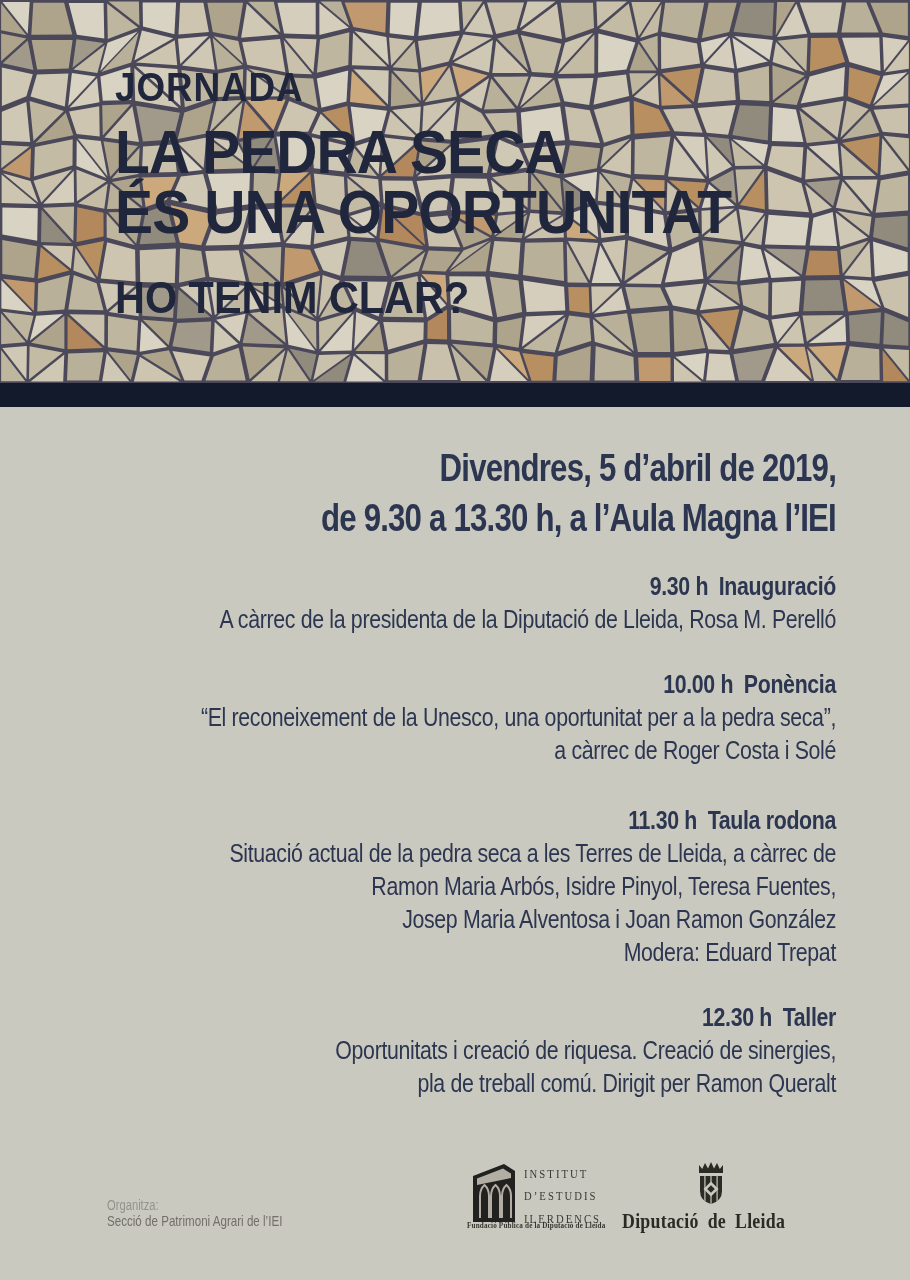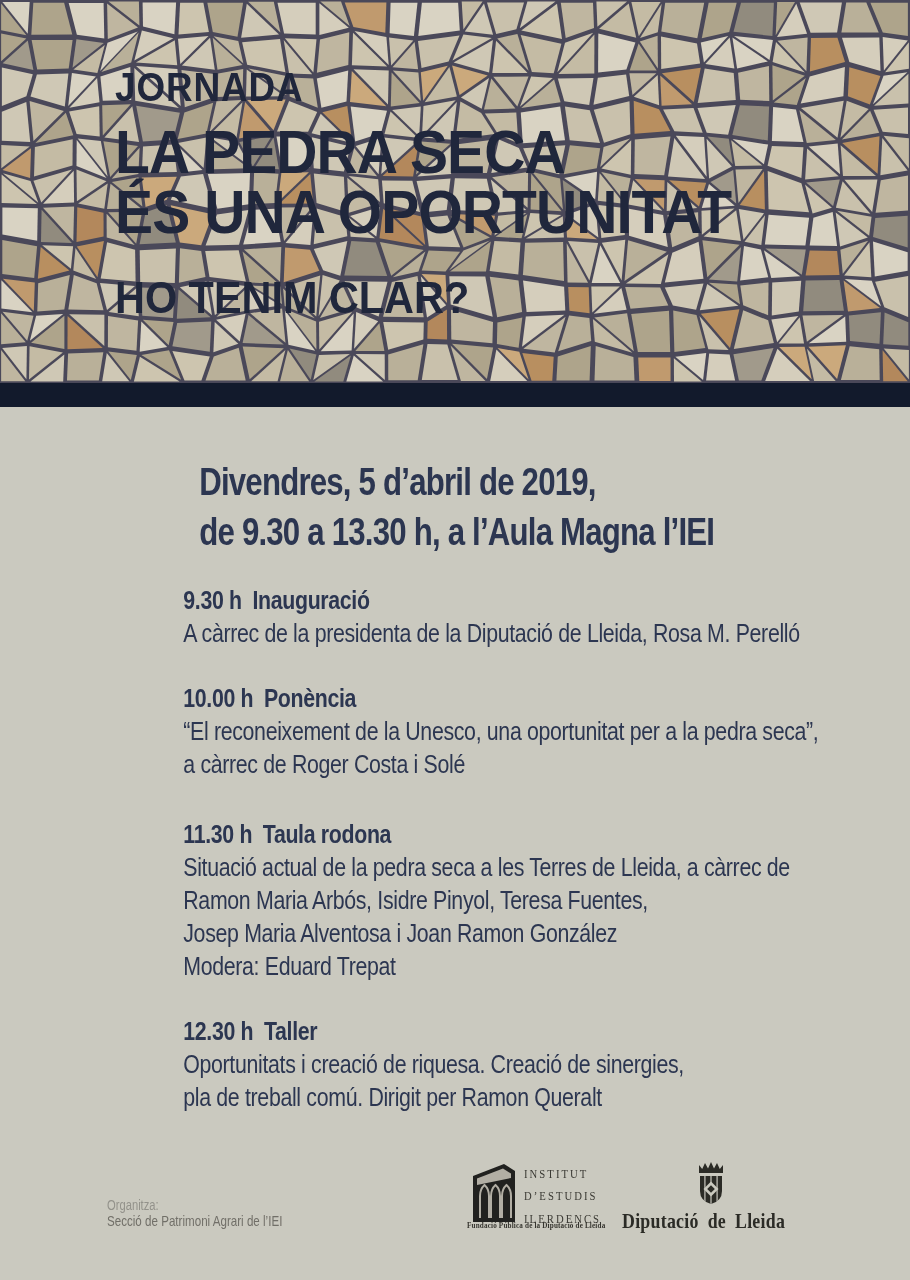--- a/index.html
+++ b/index.html
@@ -18,21 +18,21 @@
     position:absolute; top:64px; left:115px; color:#20273c;
     transform:scaleX(.92); transform-origin:0 0; white-space:nowrap;
   }
   .kicker{ font-size:40px; font-weight:bold; letter-spacing:1px; line-height:46px; }
   .title{ font-size:62px; font-weight:bold; line-height:60px; margin-top:12px; letter-spacing:-1px; }
   .subtitle{ font-size:45px; font-weight:bold; line-height:50px; margin-top:31px; }
   .band{ position:absolute; top:383px; left:0; width:910px; height:24px; }
   
   .content{
     position:absolute; top:407px; left:0; width:910px;
-    padding:50px 74px 0 40px; 
+    padding:36px 74px 0 40px; text-align:right;
   }
   .date{
     font-size:39px; font-weight:bold; line-height:50px; letter-spacing:-1px;
     transform:scaleX(.8); transform-origin:100% 0; white-space:nowrap;
   }
   .sec{
     font-size:26px; line-height:33px; letter-spacing:-.4px;
     transform:scaleX(.82); transform-origin:100% 0; white-space:nowrap;
   }
   .sec .head{ font-weight:bold; }

